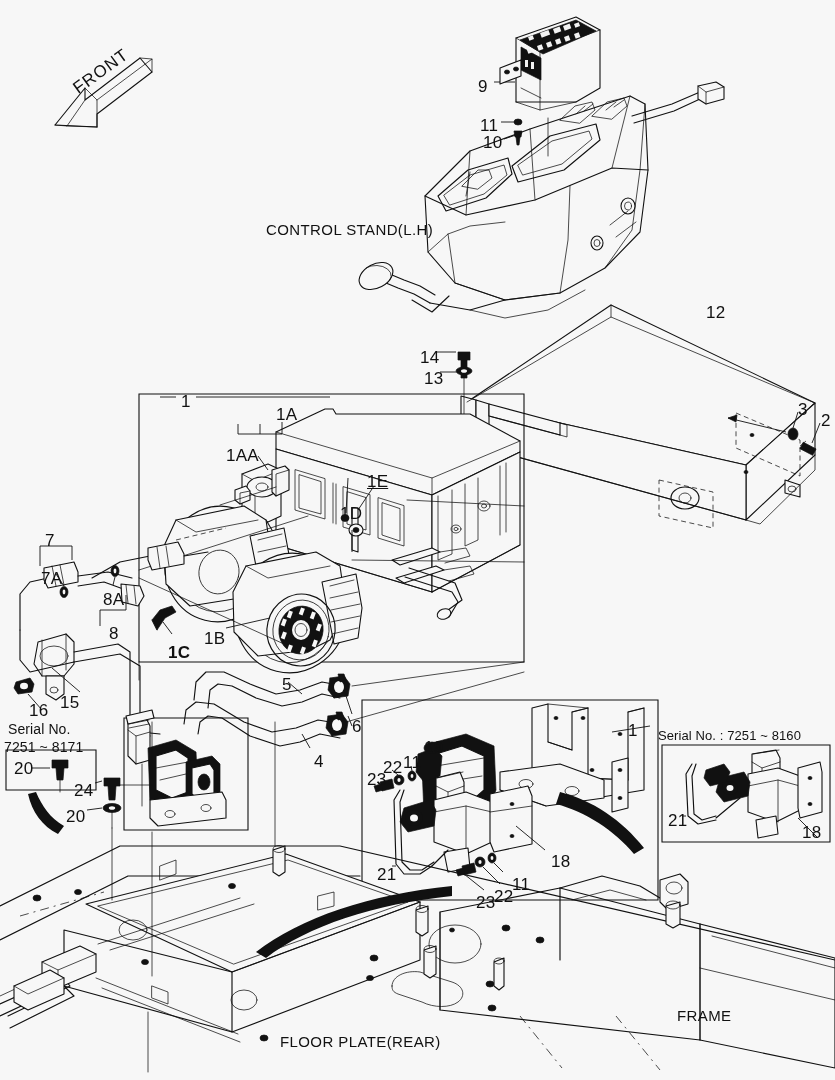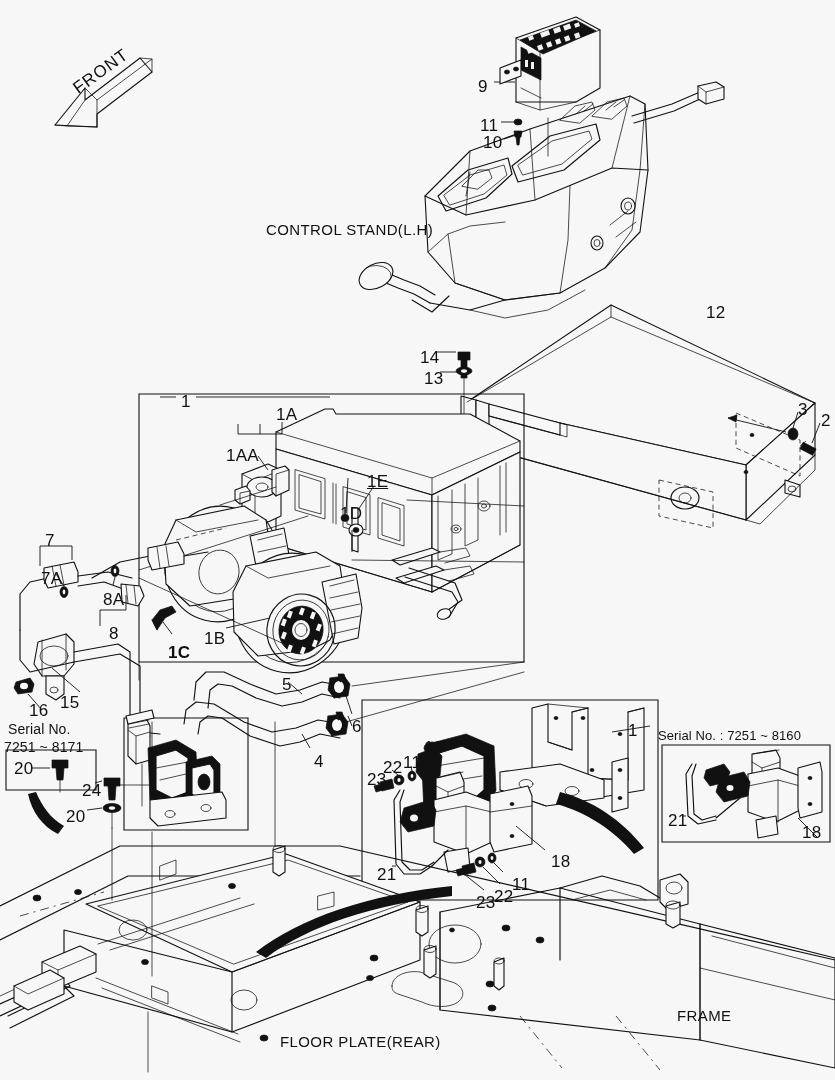--- a/index.html
+++ b/index.html
@@ -760,21 +760,21 @@
       <div class="lbl cal" style="left: 340px; top: 465px; margin-top: 40px;">1D</div>
       <div class="lbl cal" style="left: 367px; top: 473px; text-decoration: underline;">1E</div>
       <div class="lbl cal" style="left: 204px; top: 630px;">1B</div>
       <div class="lbl cal" style="left: 168px; top: 644px; font-weight: bold;">1C</div>
       <div class="lbl cal" style="left: 45px; top: 532px;">7</div>
       <div class="lbl cal" style="left: 41px; top: 570px;">7A</div>
       <div class="lbl cal" style="left: 103px; top: 591px;">8A</div>
       <div class="lbl cal" style="left: 109px; top: 625px;">8</div>
       <div class="lbl cal" style="left: 60px; top: 694px;">15</div>
       <div class="lbl cal" style="left: 29px; top: 702px;">16</div>
-      <div class="lbl cal" style="left: 74px; top: 782px; margin-left: 8px;">24</div>
+      <div class="lbl cal" style="left: 74px; top: 782px;">24</div>
       <div class="lbl cal" style="left: 66px; top: 808px;">20</div>
       <div class="lbl cal" style="left: 282px; top: 676px;">5</div>
       <div class="lbl cal" style="left: 352px; top: 718px;">6</div>
       <div class="lbl cal" style="left: 314px; top: 753px;">4</div>
       <div class="lbl cal" style="left: 628px; top: 722px;">1</div>
       <div class="lbl cal" style="left: 424px; top: 739px;">19</div>
       <div class="lbl cal" style="left: 403px; top: 754px;">11</div>
       <div class="lbl cal" style="left: 383px; top: 759px;">22</div>
       <div class="lbl cal" style="left: 367px; top: 771px;">23</div>
       <div class="lbl cal" style="left: 377px; top: 866px;">21</div>

